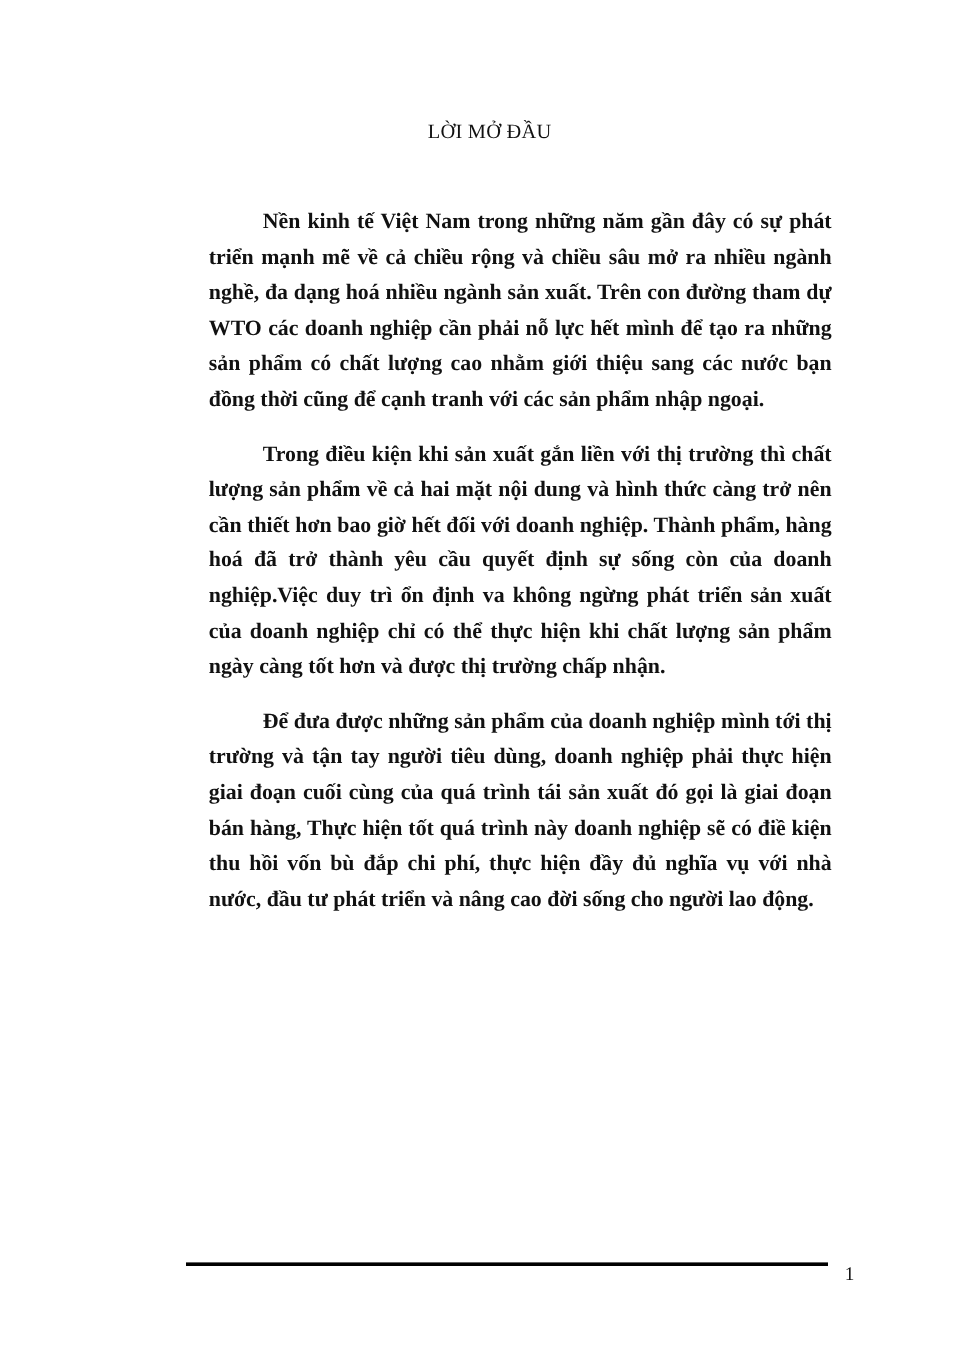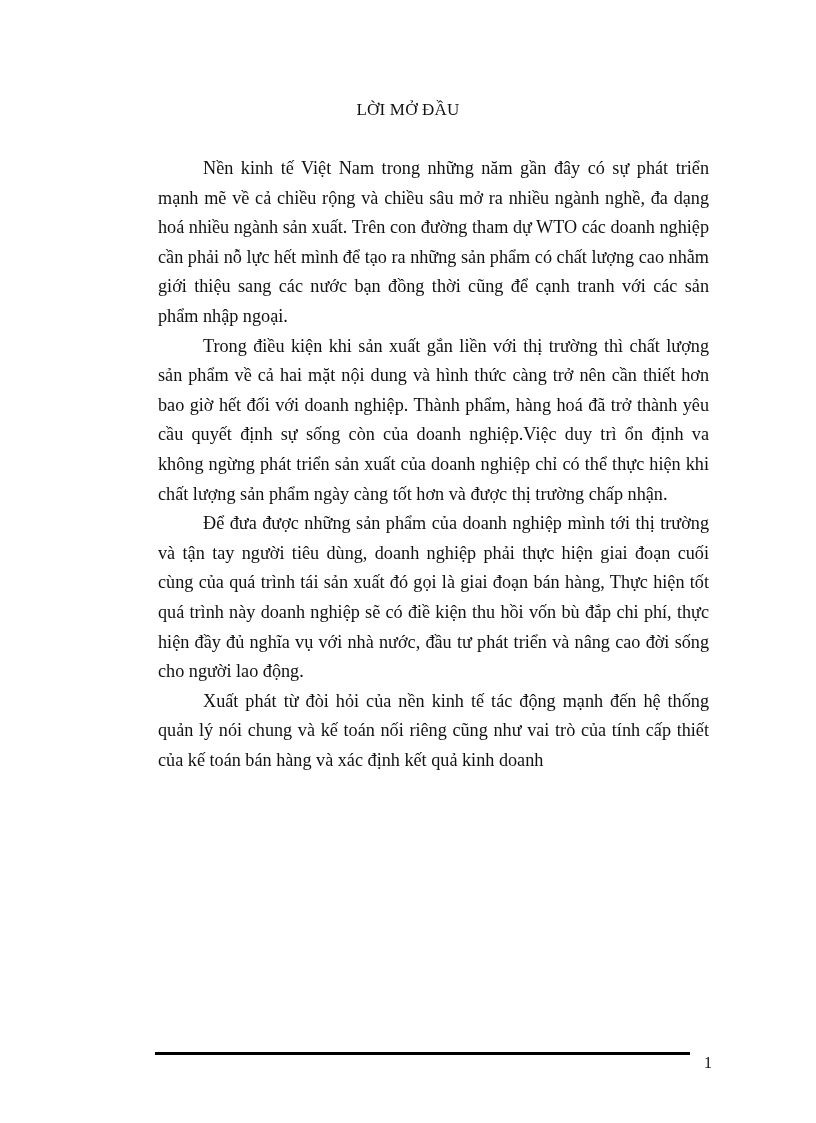--- a/index.html
+++ b/index.html
@@ -9,37 +9,36 @@
       font-family: "Liberation Serif", "DejaVu Serif", serif; color: #111;
     }
     .title {
       position: absolute; top: 100px; left: 0; width: 816px; text-align: center;
       font-weight: normal; font-size: 17px; letter-spacing: 0.2px;
     }
     .body {
       position: absolute; left: 158px; top: 154px; width: 551px;
       font-size: 18.2px; line-height: 29.6px; text-align: justify;
     }
-    .body p { margin: 0; text-indent: 45px; }
+    .body p { margin: 16px; text-indent: 45px; font-weight: bold; }
     .body em { font-style: italic; }
     .footer-line {
       position: absolute; left: 155px; top: 1052px; width: 535px; height: 3px; background: #000;
     }
     .page-num {
       position: absolute; left: 704px; top: 1054px; font-size: 16px;
     }
   </style>
 </head>
 <body>
 
 <div class="page">
   <div class="title">LỜI MỞ ĐẦU</div>
 
   <div class="body">
     <p>Nền kinh tế Việt Nam trong những năm gần đây có sự phát triển mạnh mẽ về cả chiều rộng và chiều sâu mở ra nhiều ngành nghề, đa dạng hoá nhiều ngành sản xuất. Trên con đường tham dự WTO các doanh nghiệp cần phải nỗ lực hết mình để tạo ra những sản phẩm có chất lượng cao nhằm giới thiệu sang các nước bạn đồng thời cũng để cạnh tranh với các sản phẩm nhập ngoại.</p>
     <p>Trong điều kiện khi sản xuất gắn liền với thị trường thì chất lượng sản phẩm về cả hai mặt nội dung và hình thức càng trở nên cần thiết hơn bao giờ hết đối với doanh nghiệp. Thành phẩm, hàng hoá đã trở thành yêu cầu quyết định sự sống còn của doanh nghiệp.Việc duy trì ổn định va không ngừng phát triển sản xuất của doanh nghiệp chỉ có thể thực hiện khi chất lượng sản phẩm ngày càng tốt hơn và được thị trường chấp nhận.</p>
     <p>Để đưa được những sản phẩm của doanh nghiệp mình tới thị trường và tận tay người tiêu dùng, doanh nghiệp phải thực hiện giai đoạn cuối cùng của quá trình tái sản xuất đó gọi là giai đoạn bán hàng, Thực hiện tốt quá trình này doanh nghiệp sẽ có điề kiện thu hồi vốn bù đắp chi phí, thực hiện đầy đủ nghĩa vụ với nhà nước, đầu tư phát triển và nâng cao đời sống cho người lao động.</p>
-    <p>Xuất phát từ đòi hỏi của nền kinh tế tác động mạnh đến hệ thống quản lý nói chung và kế toán nối riêng cũng như vai trò của tính cấp thiết của kế toán bán hàng và xác định kết quả kinh doanh</p>
   </div>
 
   <div class="footer-line"></div>
   <div class="page-num">1</div>
 </div>
 
 </body></html>

